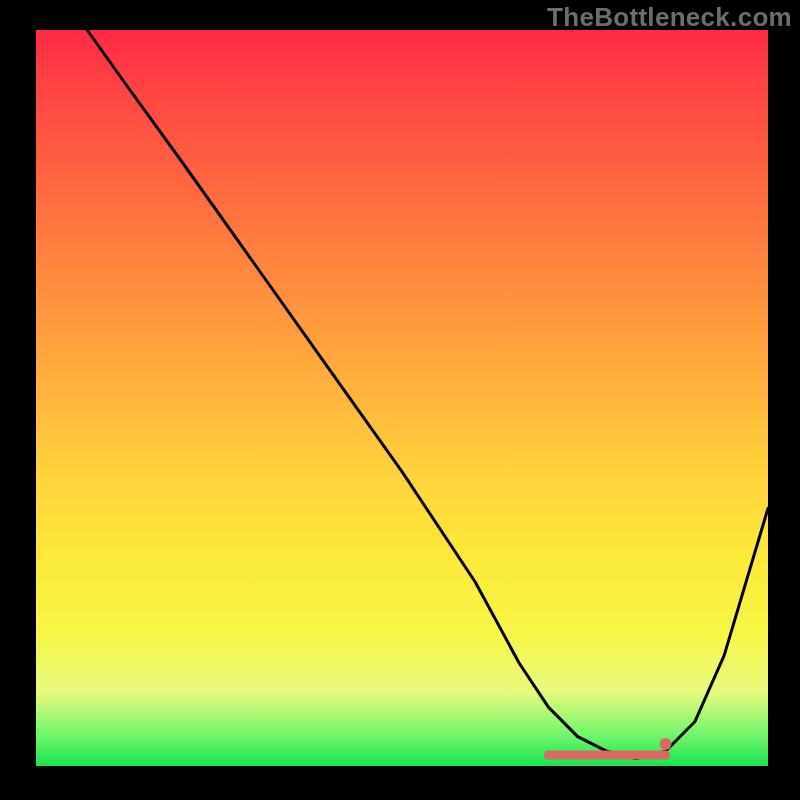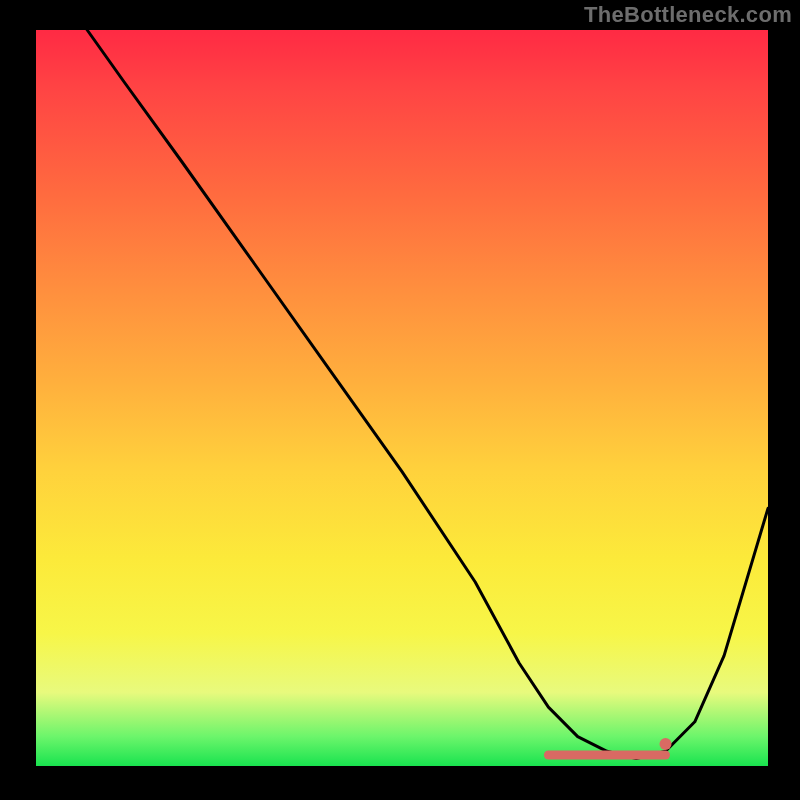--- a/index.html
+++ b/index.html
@@ -15,21 +15,21 @@
     position: absolute;
     left: 0; top: 0;
     width: 800px; height: 800px;
     background: #000;
   }
   .watermark {
     position: absolute;
     top: 2px;
     right: 8px;
     color: #6d6d6d;
-    font-size: 22px;
+    font-size: 26px;
     font-weight: 600;
     letter-spacing: 0.3px;
     z-index: 10;
   }
   .plot {
     position: absolute;
     left: 36px;
     top: 30px;
     width: 732px;
     height: 736px;

